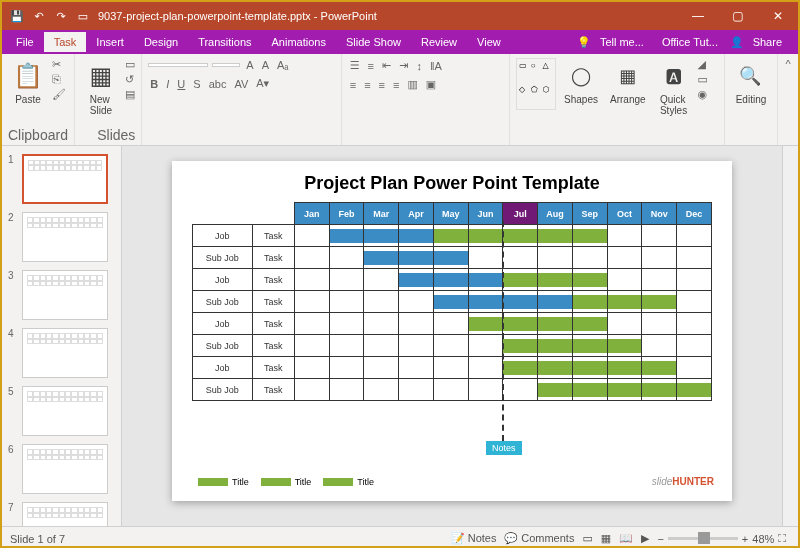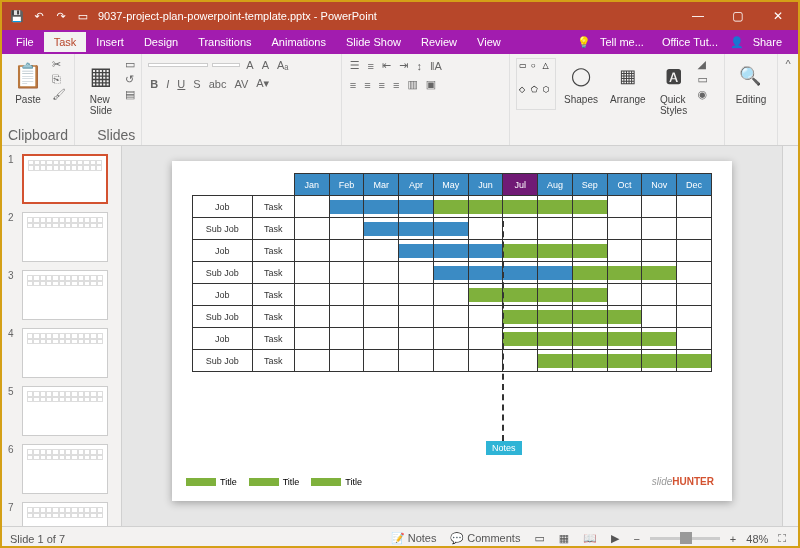--- a/index.html
+++ b/index.html
@@ -28,38 +28,38 @@
 .thumbs{width:120px;background:#f3f2f1;overflow-y:auto;border-right:1px solid #d0d0d0;padding:4px 0}
 .thumb{display:flex;align-items:flex-start;padding:4px 6px;gap:4px}
 .thumb .num{font-size:10px;color:#666;width:10px}
 .thumb .preview{width:86px;height:50px;background:#fff;border:1px solid #ccc}
 .thumb.active .preview{border:2px solid #d35230}
 .editor{flex:1;display:flex;justify-content:center;align-items:flex-start;padding:15px 20px;position:relative;overflow:hidden}
 .slide{width:560px;height:340px;background:#fff;box-shadow:0 2px 8px rgba(0,0,0,0.3);padding:12px 20px;position:relative}
 .slide h2{font-size:18px;text-align:center;margin-bottom:8px;font-weight:bold}
 .gantt{border-collapse:collapse;width:100%;font-size:9px}
 .gantt th,.gantt td{border:1px solid #333;padding:0;height:22px;text-align:center}
-.gantt th{background:#3b8bc4;color:#fff;font-weight:normal;width:28px}
+.gantt th{background:#3b8bc4;color:#fff;font-weight:bold;width:28px}
 .gantt th.curr{background:#701a75}
 .gantt .rowhead{width:48px;background:#fff;color:#333;font-size:9px}
 .gantt .taskhead{width:34px;background:#fff;color:#333;font-size:9px}
 .gantt td.cell{position:relative;background:#fff}
 .bar{position:absolute;height:14px;top:4px;left:0;right:0}
 .bar.blue{background:#3b8bc4}
 .bar.green{background:#7fb13c}
 .today-line{position:absolute;width:0;border-left:2px dashed #333;top:60px;height:220px;left:330px}
 .today-marker{position:absolute;background:#2fb4d6;color:#fff;font-size:9px;padding:2px 6px;top:280px;left:314px}
-.legend{position:absolute;bottom:14px;left:14px;display:flex;gap:12px;font-size:9px;align-items:center}
+.legend{position:absolute;bottom:14px;left:26px;display:flex;gap:12px;font-size:9px;align-items:center}
 .legend .item{display:flex;align-items:center;gap:4px}
 .legend .sw{width:30px;height:8px;background:#7fb13c}
 .watermark{position:absolute;bottom:14px;right:18px;font-size:10px;color:#999;font-style:italic}
 .watermark b{color:#d35230;font-style:normal}
 .vscroll{width:16px;background:#f0f0f0;border-left:1px solid #d0d0d0}
 .statusbar{height:24px;background:#f3f2f1;border-top:1px solid #d0d0d0;display:flex;align-items:center;font-size:11px;color:#555;padding:0 8px}
-.statusbar .right{margin-left:auto;display:flex;align-items:center;gap:6px}
+.statusbar .right{margin-left:auto;display:flex;align-items:center;gap:0}
 .statusbar .vbtn{padding:0 4px;cursor:pointer}
 .zoom-slider{width:70px;height:3px;background:#ccc;position:relative}
 .zoom-slider .thumb{position:absolute;width:8px;height:12px;background:#999;top:-5px;left:30px}
 .thumb-grid{display:grid;grid-template-columns:repeat(12,1fr);grid-template-rows:repeat(7,1fr);gap:0;width:100%;height:100%;padding:4px}
 .thumb-grid div{border:0.5px solid #ddd}
 </style>
 </head>
 <body>
 
 <div class="titlebar">
@@ -423,20 +423,21 @@
             <div></div>
             <div></div>
             <div></div>
             <div></div>
           </div>
         </div>
       </div>
     </div>
   <div class="editor">
     <div class="slide">
+      <h2>Project Plan Power Point Template</h2>
       <table class="gantt" id="gantt">
           <tbody>
             <tr>
               <th class="rowhead" style="background:#fff;border:none"></th>
               <th class="taskhead" style="background:#fff;border:none"></th>
               <th>Jan</th>
               <th>Feb</th>
               <th>Mar</th>
               <th>Apr</th>
               <th>May</th>

